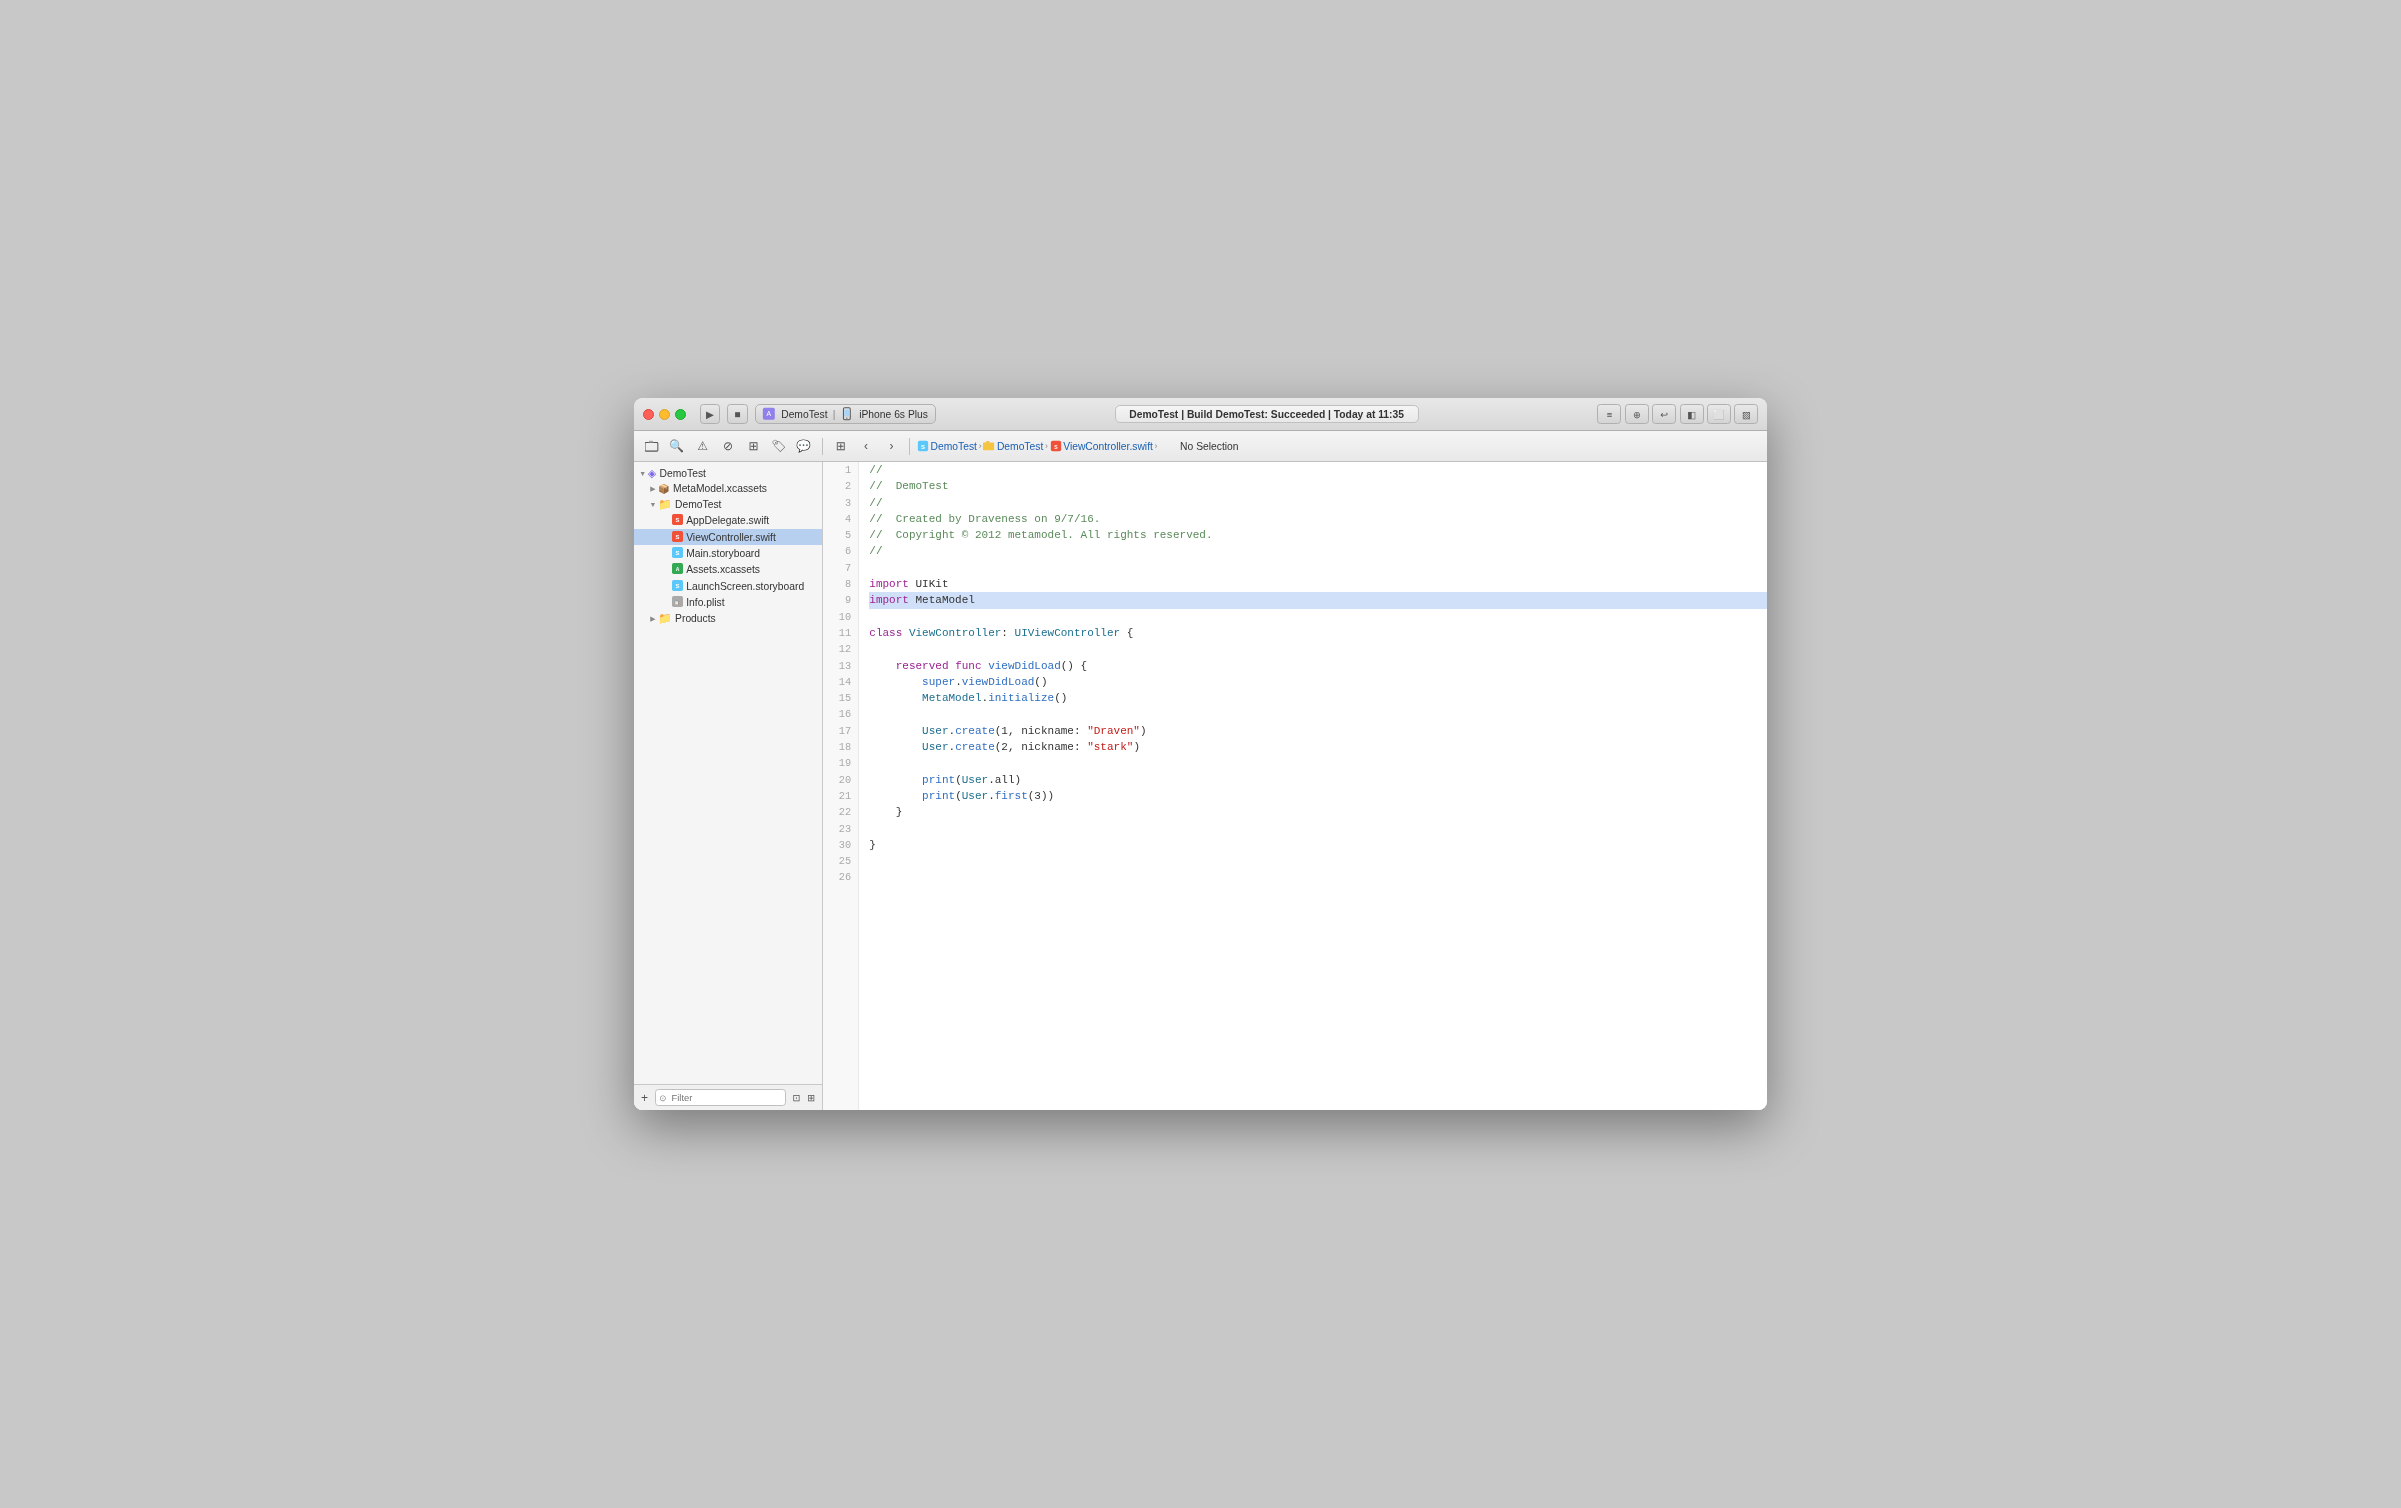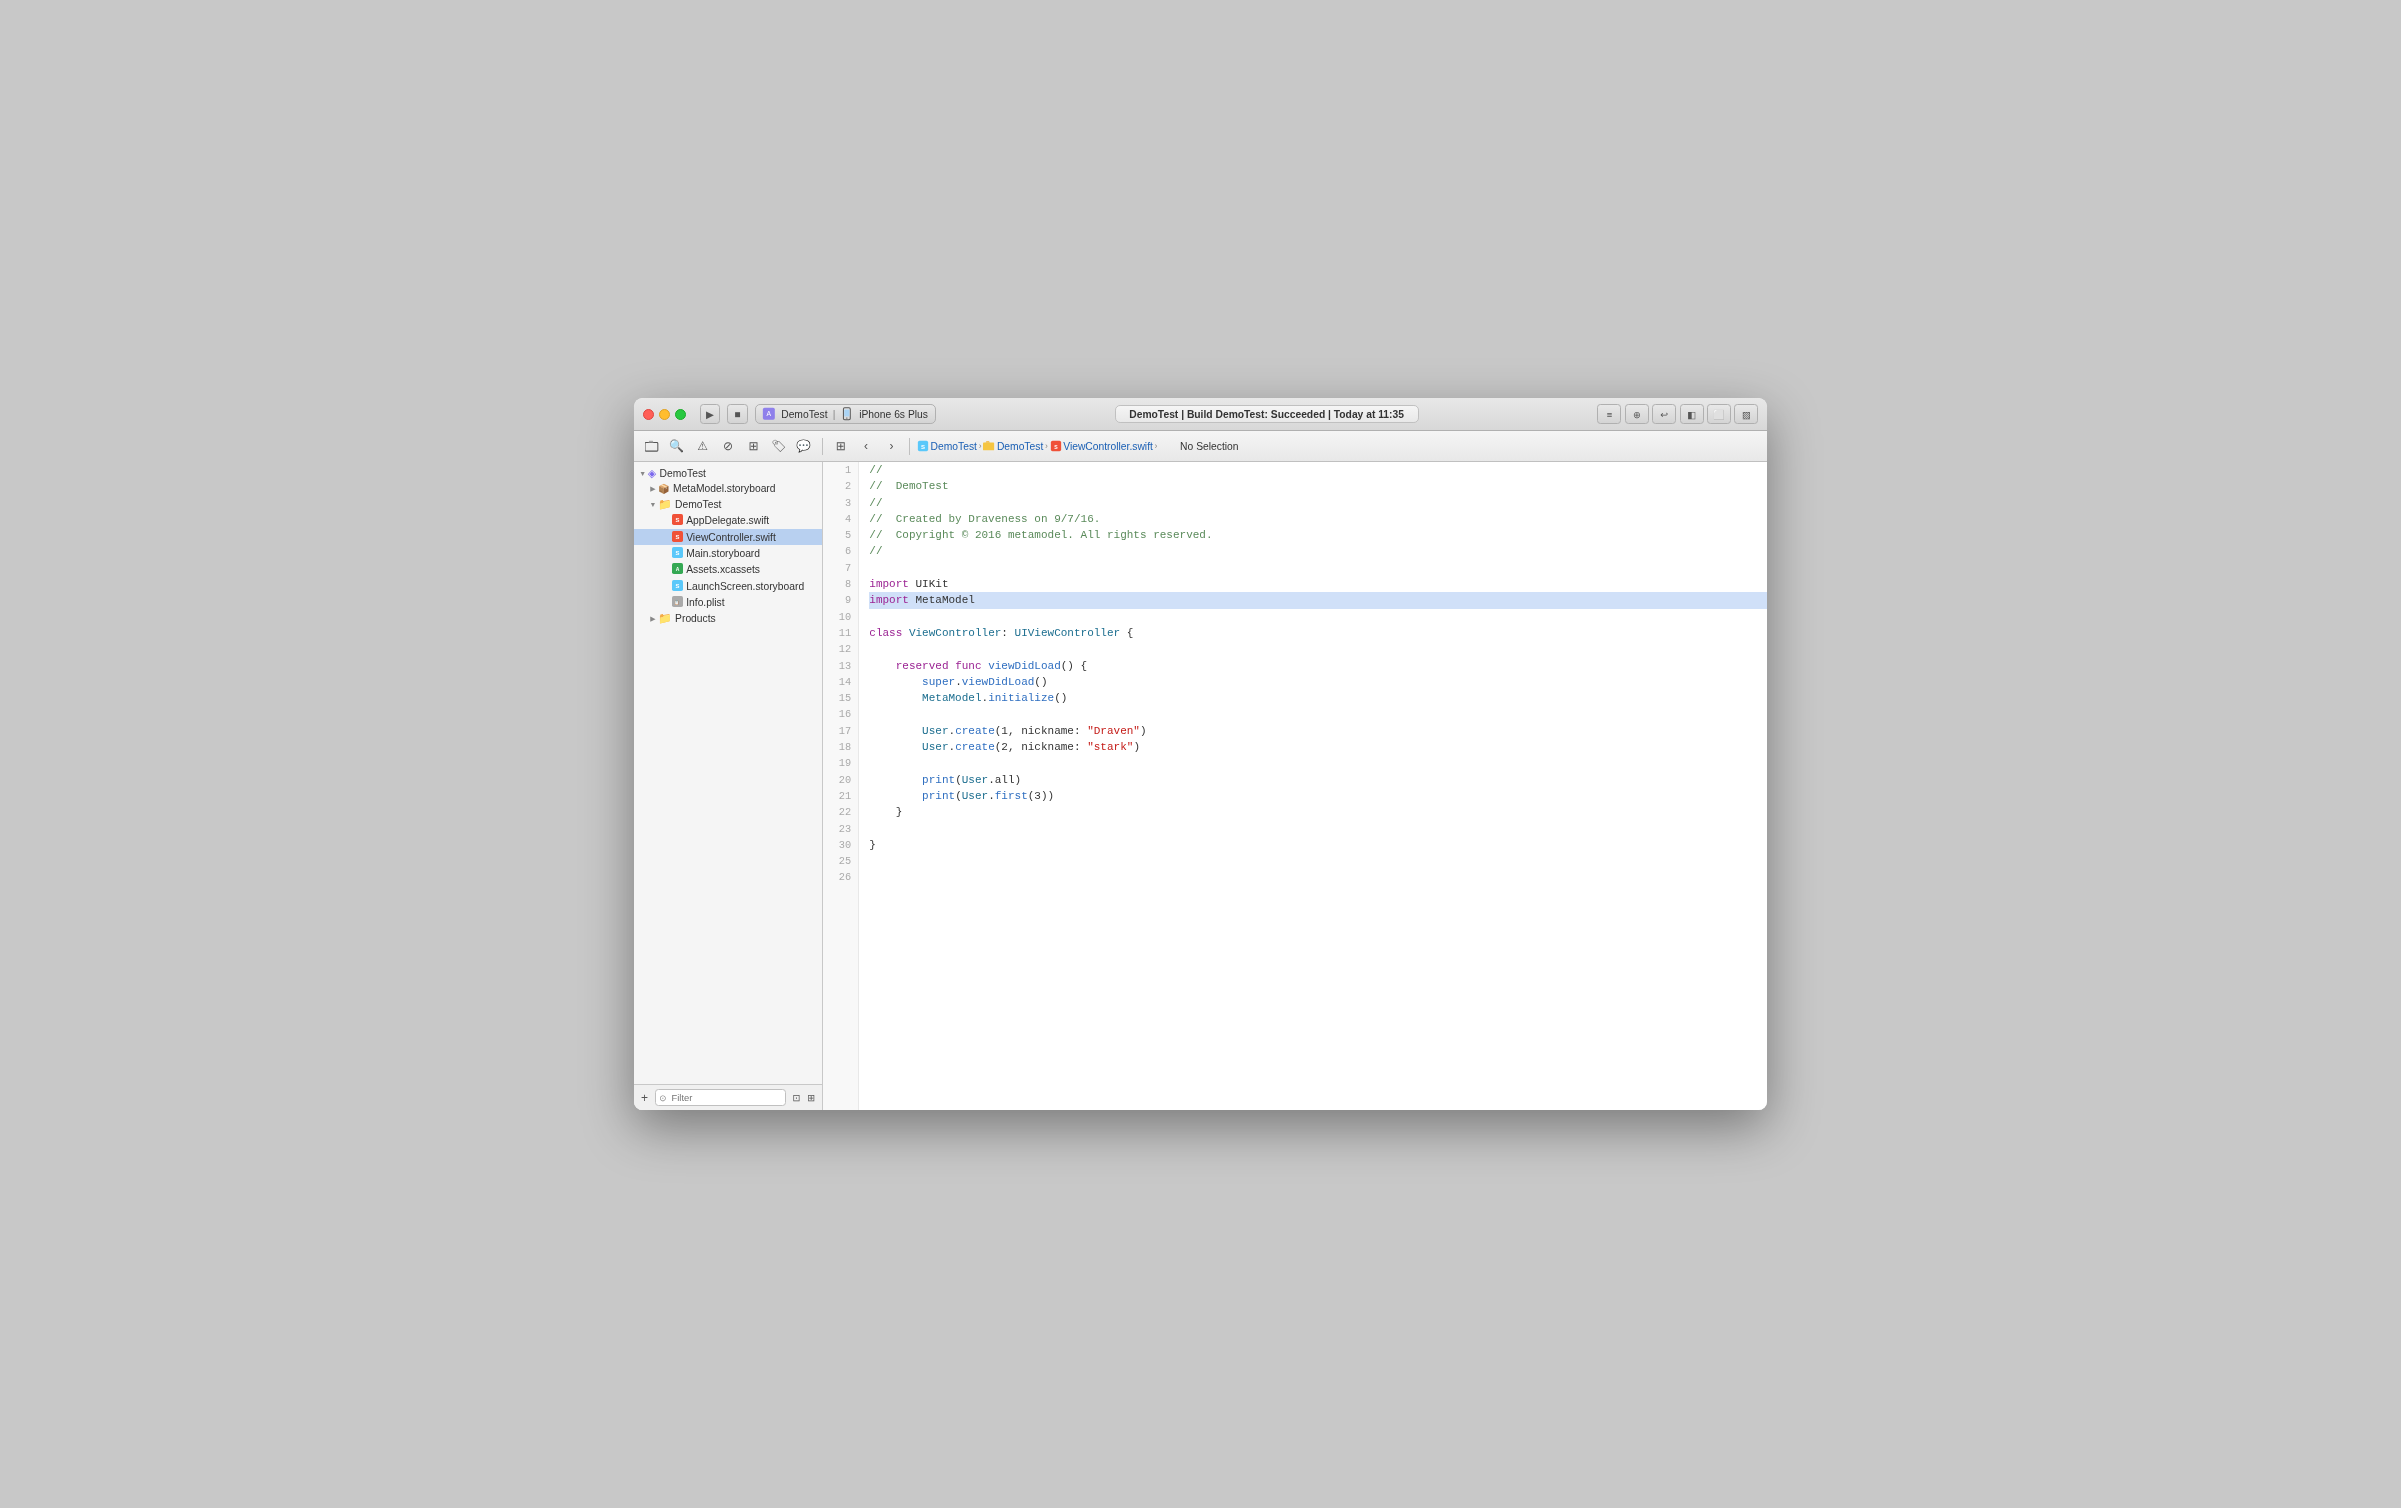--- a/index.html
+++ b/index.html
@@ -371,21 +371,21 @@
           <span class="indent" style="width:3.4px"></span>
           <span class="triangle open"></span>
           <span class="icon" style="color:#7B68EE; font-size:11px;">◈</span>
           <span class="label">DemoTest</span>
         </div>
 
         <div class="sidebar-item">
           <span class="indent" style="width:13.7px"></span>
           <span class="triangle closed"></span>
           <span class="icon" style="color:#888; font-size:9.4px;">📦</span>
-          <span class="label">MetaModel.storyboard</span>
+          <span class="label">MetaModel.xcassets</span>
         </div>
 
         <div class="sidebar-item">
           <span class="indent" style="width:13.7px"></span>
           <span class="triangle open"></span>
           <span class="icon" style="color:#f5c542; font-size:11px;">📁</span>
           <span class="label">DemoTest</span>
         </div>
 
         <div class="sidebar-item">
@@ -506,21 +506,21 @@
           <div class="line-number">23</div>
           <div class="line-number">30</div>
           <div class="line-number">25</div>
           <div class="line-number">26</div>
         </div>
         <div class="code-lines">
           <div class="code-line"><span class="c-comment">//</span></div>
           <div class="code-line"><span class="c-comment">//  DemoTest</span></div>
           <div class="code-line"><span class="c-comment">//</span></div>
           <div class="code-line"><span class="c-comment">//  Created by Draveness on 9/7/16.</span></div>
-          <div class="code-line"><span class="c-comment">//  Copyright © 2016 metamodel. All rights reserved.</span></div>
+          <div class="code-line"><span class="c-comment">//  Copyright © 2012 metamodel. All rights reserved.</span></div>
           <div class="code-line"><span class="c-comment">//</span></div>
           <div class="code-line"></div>
           <div class="code-line"><span class="c-keyword">import</span><span class="c-plain"> UIKit</span></div>
           <div class="code-line highlighted"><span class="c-keyword">import</span><span class="c-plain"> MetaModel</span></div>
           <div class="code-line"></div>
           <div class="code-line"><span class="c-keyword">class</span><span class="c-plain"> </span><span class="c-type">ViewController</span><span class="c-plain">: </span><span class="c-type">UIViewController</span><span class="c-plain"> {</span></div>
           <div class="code-line"></div>
           <div class="code-line"><span class="c-plain">    </span><span class="c-keyword">reserved</span><span class="c-plain"> </span><span class="c-keyword">func</span><span class="c-plain"> </span><span class="c-method">viewDidLoad</span><span class="c-plain">() {</span></div>
           <div class="code-line"><span class="c-plain">        </span><span class="c-method">super</span><span class="c-plain">.</span><span class="c-method">viewDidLoad</span><span class="c-plain">()</span></div>
           <div class="code-line"><span class="c-plain">        </span><span class="c-type">MetaModel</span><span class="c-plain">.</span><span class="c-method">initialize</span><span class="c-plain">()</span></div>

